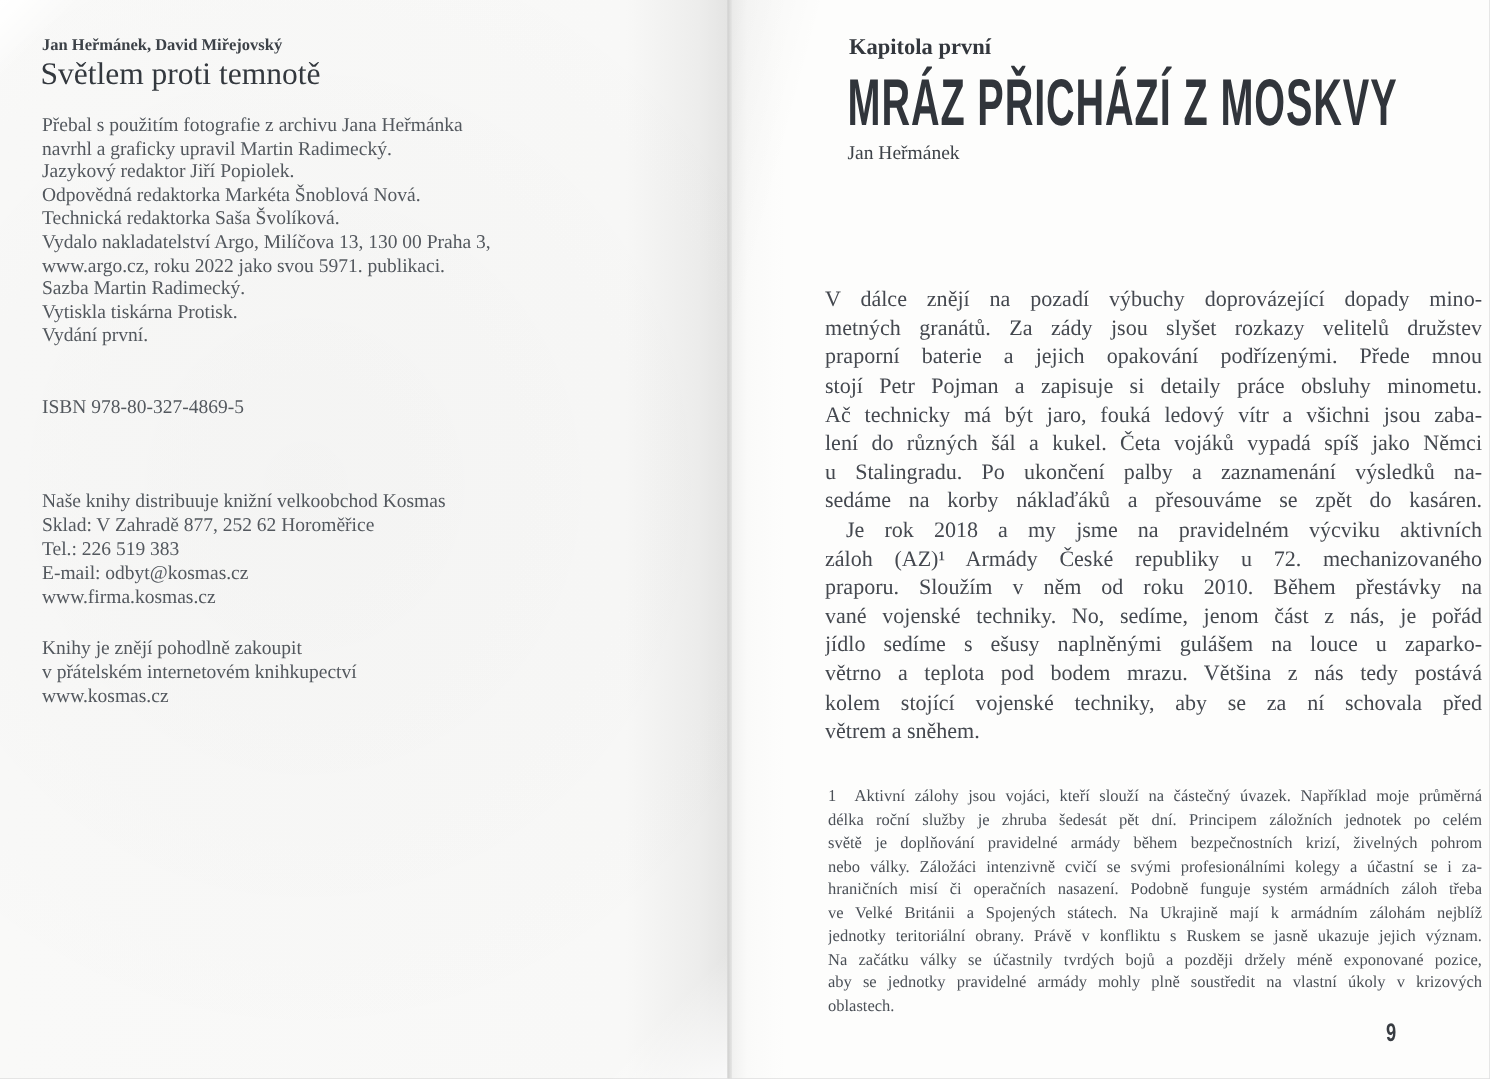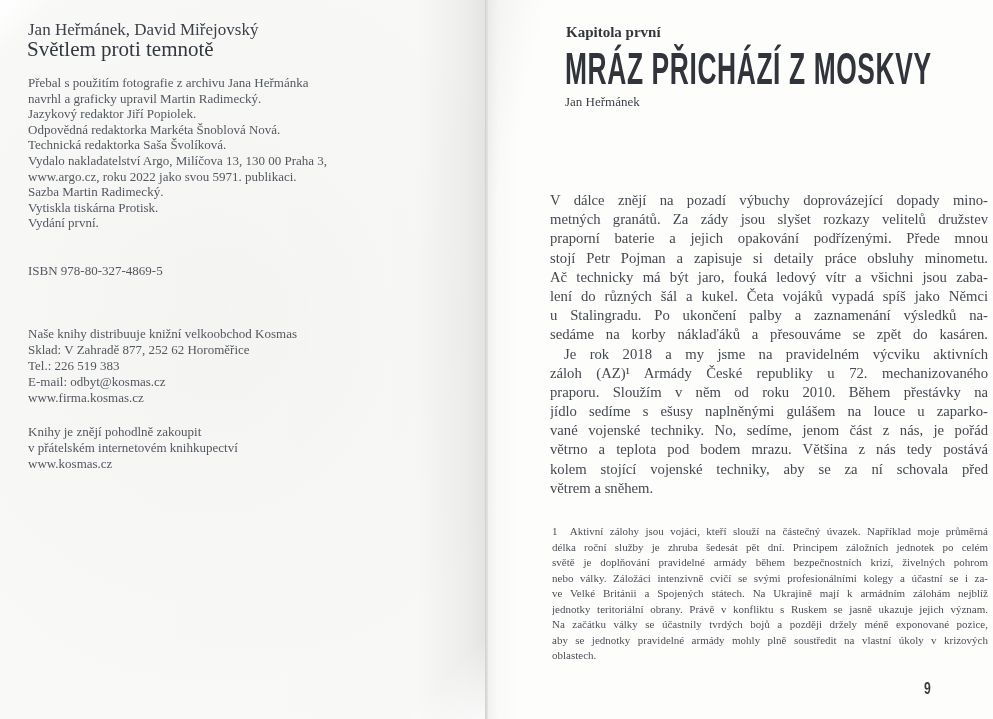--- a/index.html
+++ b/index.html
@@ -13,21 +13,21 @@
       radial-gradient(120% 85% at 42% 45%,rgba(0,0,0,.02),rgba(0,0,0,0) 65%),
       linear-gradient(to right,#f9f9f8 0%,#f8f8f7 86%,#ededec 96%,#e4e4e3 100%);}
   .gutter{position:absolute;left:485px;top:0;width:3px;height:719px;
     background:linear-gradient(to right,#cfcfce,#e6e6e5);}
   
   .page-right{position:absolute;left:488px;top:0;width:505px;height:719px;
     background:
       linear-gradient(105deg,rgba(0,0,0,.03) 0%,rgba(0,0,0,0) 9%),
       linear-gradient(to right,#f1f1f0 0%,#fafaf9 2%,#fdfdfc 7%,#fdfdfc 100%);}
   
-  .authors{position:absolute;left:28px;top:22px;font-weight:normal;font-size:17px;
+  .authors{position:absolute;left:28px;top:22px;font-weight:bold;font-size:11px;
            line-height:16px;color:#3d4248;}
   .book-title{position:absolute;left:27px;top:37px;margin:0;font-weight:normal;
            font-size:21px;line-height:25px;color:#33383e;}
   .imprint{position:absolute;left:28px;top:75px;width:430px;font-size:13px;
            line-height:15.6px;color:#53585e;}
   .isbn{position:absolute;left:28px;top:263px;font-size:13px;color:#53585e;}
   .dist{position:absolute;left:28px;top:326px;width:430px;font-size:13px;
            line-height:16.1px;color:#53585e;}
   .purchase{position:absolute;left:28px;top:424px;width:430px;font-size:13px;
            line-height:16.1px;color:#53585e;}
@@ -103,33 +103,34 @@
           <div class="pline">stojí Petr Pojman a zapisuje si detaily práce obsluhy minometu.</div>
           <div class="pline">Ač technicky má být jaro, fouká ledový vítr a všichni jsou zaba-</div>
           <div class="pline">lení do různých šál a kukel. Četa vojáků vypadá spíš jako Němci</div>
           <div class="pline">u Stalingradu. Po ukončení palby a zaznamenání výsledků na-</div>
           <div class="pline">sedáme na korby náklaďáků a přesouváme se zpět do kasáren.</div>
         </div>
         <div class="para">
           <div class="pline indent">Je rok 2018 a my jsme na pravidelném výcviku aktivních</div>
           <div class="pline">záloh (AZ)¹ Armády České republiky u 72. mechanizovaného</div>
           <div class="pline">praporu. Sloužím v něm od roku 2010. Během přestávky na</div>
+          <div class="pline">vané vojenské techniky. No, sedíme, jenom část z nás, je pořád</div>
           <div class="pline">jídlo sedíme s ešusy naplněnými gulášem na louce u zaparko-</div>
-          <div class="pline">vané vojenské techniky. No, sedíme, jenom část z nás, je pořád</div>
           <div class="pline">větrno a teplota pod bodem mrazu. Většina z nás tedy postává</div>
           <div class="pline">kolem stojící vojenské techniky, aby se za ní schovala před</div>
           <div class="pline lastline">větrem a sněhem.</div>
         </div>
       </div>
     <div class="footnote">
         <div class="para">
           <div class="pline">1&nbsp; Aktivní zálohy jsou vojáci, kteří slouží na částečný úvazek. Například moje průměrná</div>
           <div class="pline">délka roční služby je zhruba šedesát pět dní. Principem záložních jednotek po celém</div>
           <div class="pline">světě je doplňování pravidelné armády během bezpečnostních krizí, živelných pohrom</div>
           <div class="pline">nebo války. Záložáci intenzivně cvičí se svými profesionálními kolegy a účastní se i za-</div>
+          <div class="pline">hraničních misí či operačních nasazení. Podobně funguje systém armádních záloh třeba</div>
           <div class="pline">ve Velké Británii a Spojených státech. Na Ukrajině mají k armádním zálohám nejblíž</div>
           <div class="pline">jednotky teritoriální obrany. Právě v konfliktu s Ruskem se jasně ukazuje jejich význam.</div>
           <div class="pline">Na začátku války se účastnily tvrdých bojů a později držely méně exponované pozice,</div>
           <div class="pline">aby se jednotky pravidelné armády mohly plně soustředit na vlastní úkoly v krizových</div>
           <div class="pline lastline">oblastech.</div>
         </div>
       </div>
     <div class="page-number">9</div>
   </section>
 

